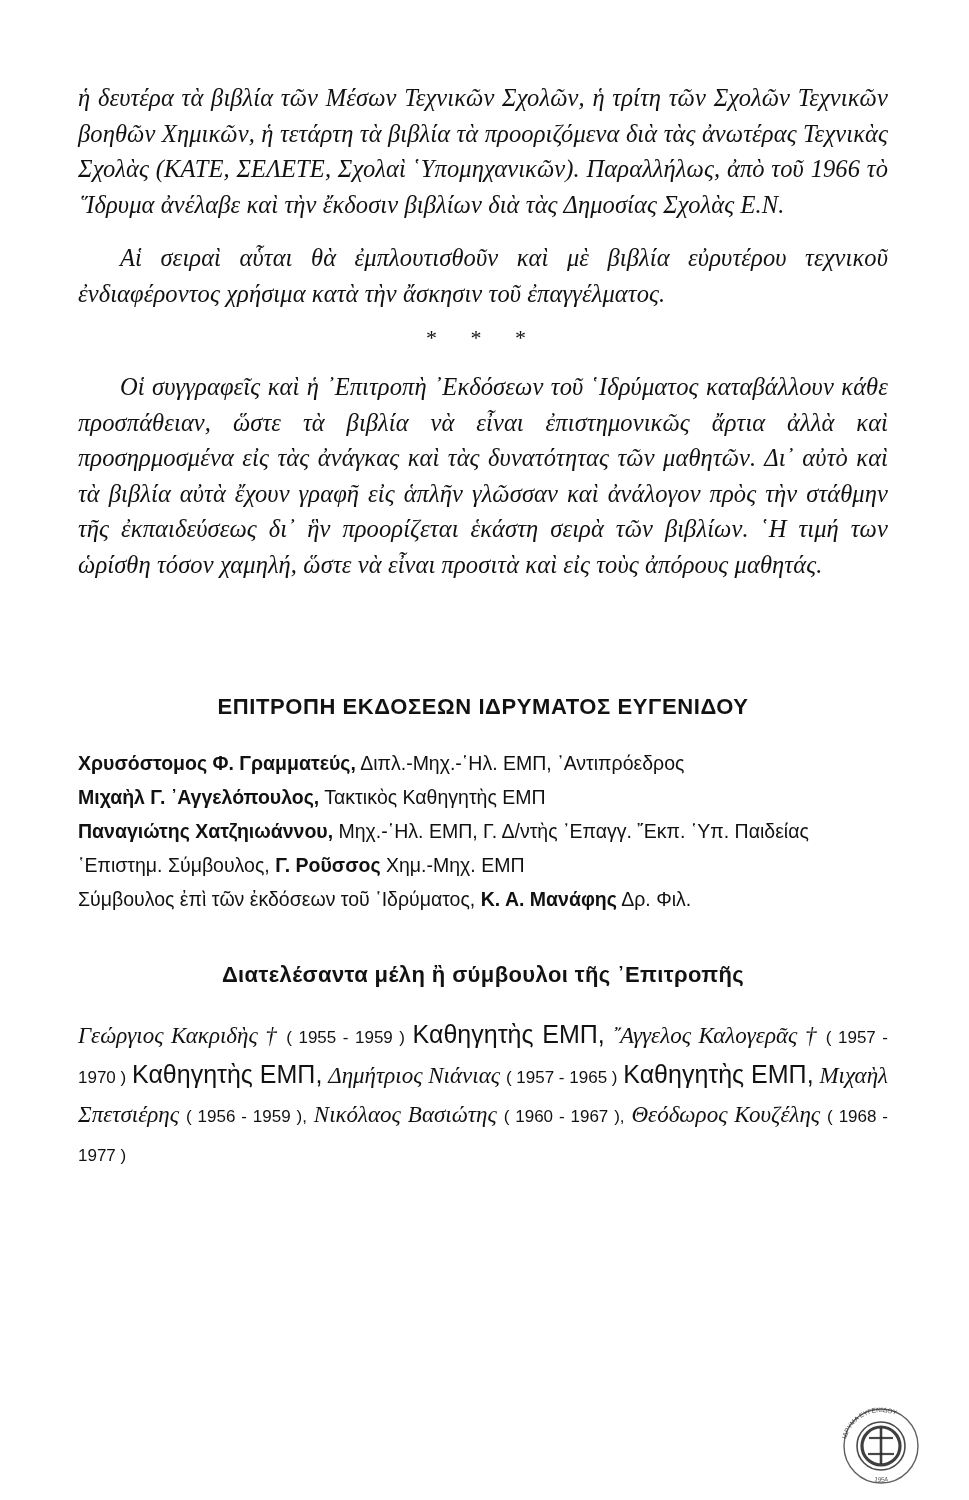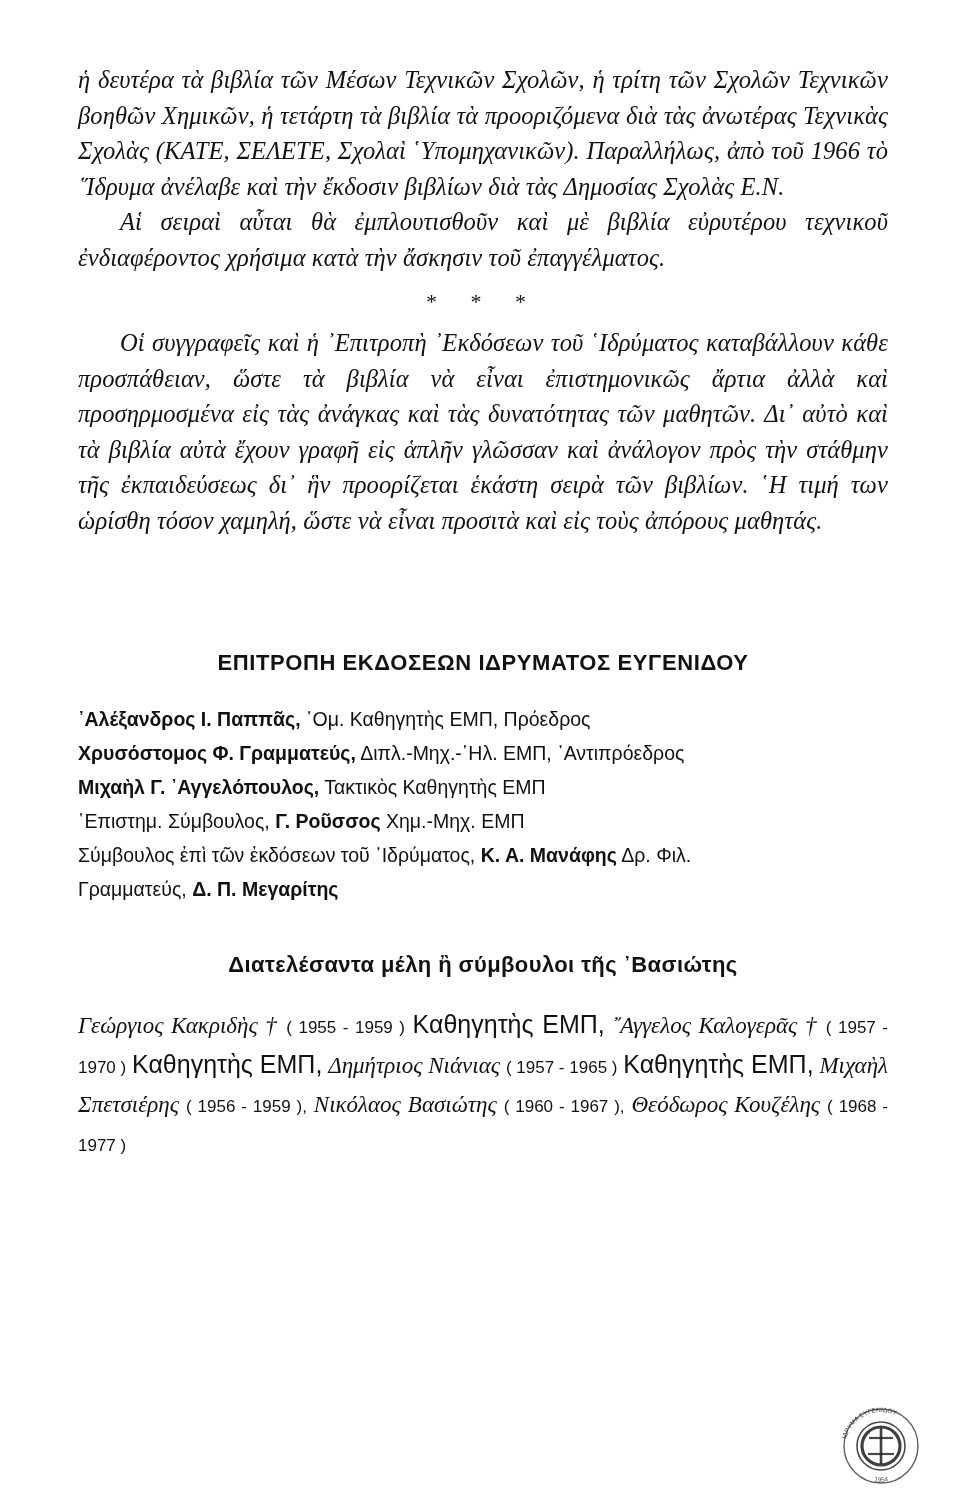--- a/index.html
+++ b/index.html
@@ -28,21 +28,21 @@
     left: 78px;
     top: 62px;
     width: 810px;
   }
   p.body-par {
     font-family: "Liberation Serif", serif;
     font-style: italic;
     font-size: 24.5px;
     line-height: 35.5px;
     text-align: justify;
-    margin: 0 0 0 0;
+    margin: 18px 0 0 0;
     letter-spacing: 0.1px;
   }
   p.indent {
     text-indent: 42px;
     font-style: italic;
   }
   .stars {
     text-align: center;
     font-size: 22px;
     letter-spacing: 14px;
@@ -117,42 +117,39 @@
     <div class="stars">* * *</div>
 
     <p class="body-par indent">Οἱ συγγραφεῖς καὶ ἡ ᾿Επιτροπὴ ᾿Εκδόσεων τοῦ ῾Ιδρύματος καταβάλλουν κάθε προσπάθειαν, ὥστε τὰ βιβλία νὰ εἶναι ἐπιστημονικῶς ἄρτια ἀλλὰ καὶ προσηρμοσμένα εἰς τὰς ἀνάγκας καὶ τὰς δυνατότητας τῶν μαθητῶν. Δι᾿ αὐτὸ καὶ τὰ βιβλία αὐτὰ ἔχουν γραφῆ εἰς ἁπλῆν γλῶσσαν καὶ ἀνάλογον πρὸς τὴν στάθμην τῆς ἐκπαιδεύσεως δι᾿ ἣν προορίζεται ἑκάστη σειρὰ τῶν βιβλίων. ῾Η τιμή των ὡρίσθη τόσον χαμηλή, ὥστε νὰ εἶναι προσιτὰ καὶ εἰς τοὺς ἀπόρους μαθητάς.</p>
 
     <div style="height:112px"></div>
 
     <h2 class="committee-heading">ΕΠΙΤΡΟΠΗ ΕΚΔΟΣΕΩΝ ΙΔΡΥΜΑΤΟΣ ΕΥΓΕΝΙΔΟΥ</h2>
 
     <div class="members">
       <div class="member-line">
-        <span class="b">᾿Αλέξανδρος Ι. Παππᾶς,</span><span> ῾Ομ. Καθηγητὴς ΕΜΠ, Πρόεδρος</span>
-      </div>
-      <div class="member-line">
         <span class="b">Χρυσόστομος Φ. Γραμματεύς,</span><span> Διπλ.-Μηχ.-῾Ηλ. ΕΜΠ, ᾿Αντιπρόεδρος</span>
       </div>
       <div class="member-line">
         <span class="b">Μιχαὴλ Γ. ᾿Αγγελόπουλος,</span><span> Τακτικὸς Καθηγητὴς ΕΜΠ</span>
+      </div>
+      <div class="member-line">
+        <span class="b">Παναγιώτης Χατζηιωάννου,</span><span> Μηχ.-῾Ηλ. ΕΜΠ, Γ. Δ/ντὴς ᾿Επαγγ. ῎Εκπ. ῾Υπ. Παιδείας</span>
       </div>
       <div class="member-line">
         <span>῾Επιστημ. Σύμβουλος, </span><span class="b">Γ. Ροῦσσος</span><span> Χημ.-Μηχ. ΕΜΠ</span>
       </div>
       <div class="member-line">
         <span>Σύμβουλος ἐπὶ τῶν ἐκδόσεων τοῦ ῾Ιδρύματος, </span><span class="b">Κ. Α. Μανάφης</span><span> Δρ. Φιλ.</span>
       </div>
-      <div class="member-line">
-        <span>Γραμματεύς, </span><span class="b">Δ. Π. Μεγαρίτης</span>
-      </div>
     </div>
 
     <div style="height:46px"></div>
 
-    <h3 class="subheading">Διατελέσαντα μέλη ἢ σύμβουλοι τῆς ᾿Βασιώτης</h3>
+    <h3 class="subheading">Διατελέσαντα μέλη ἢ σύμβουλοι τῆς ᾿Επιτροπῆς</h3>
 
     <div style="height:28px"></div>
 
     <div class="past-members">
       <span class="nm">Γεώργιος Κακριδὴς †</span>
       <span class="yr">( 1955 - 1959 )</span>
       <span class="rl">Καθηγητὴς ΕΜΠ,</span>
       <span class="nm">῎Αγγελος Καλογερᾶς †</span>
       <span class="yr">( 1957 - 1970 )</span>
       <span class="rl">Καθηγητὴς ΕΜΠ,</span>

